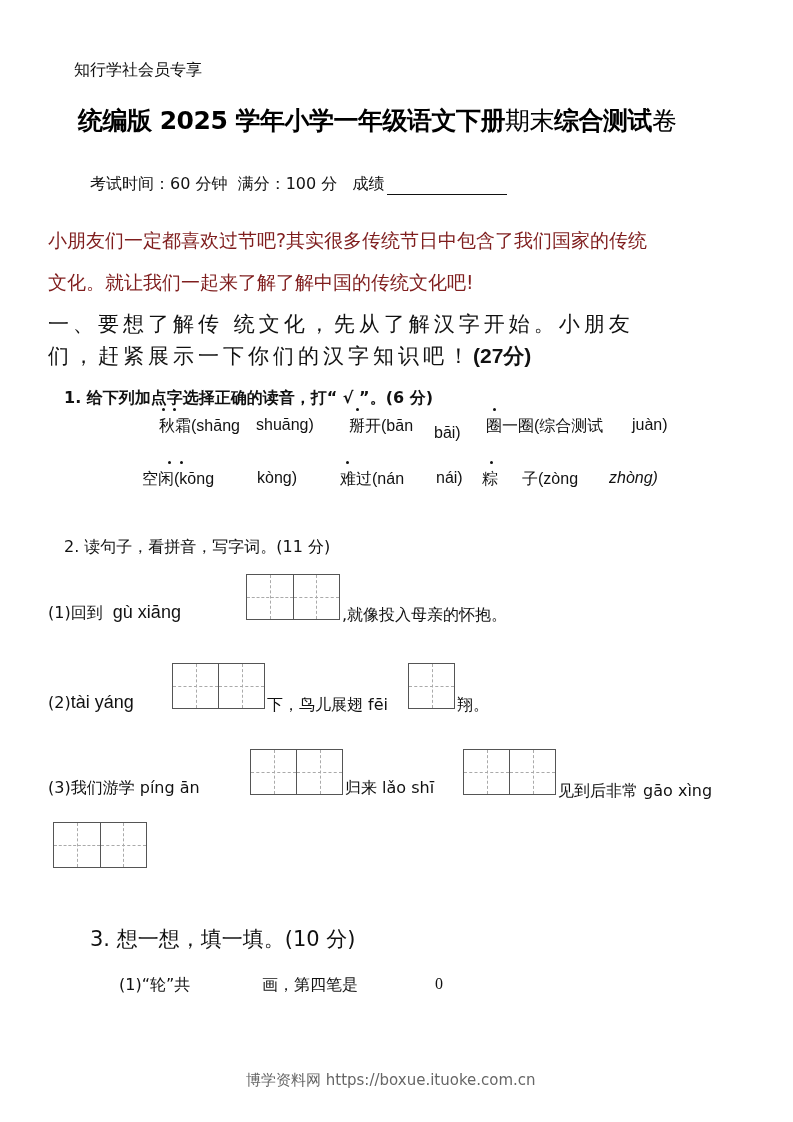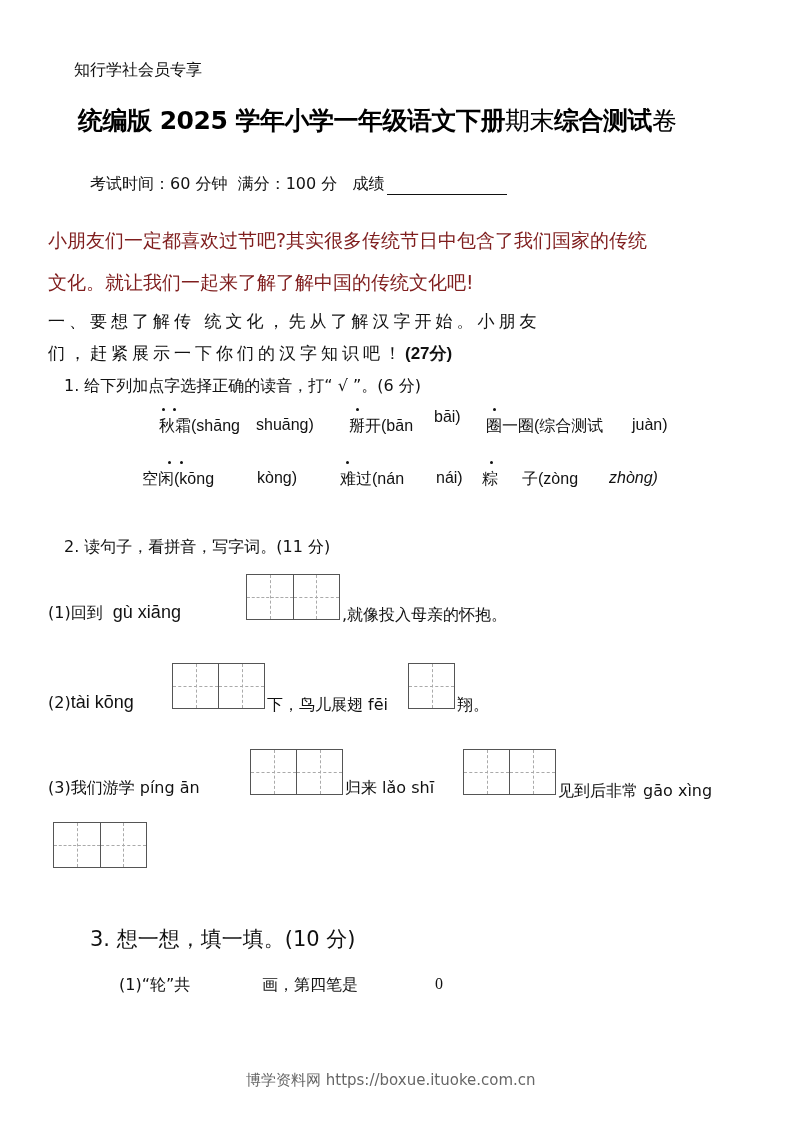--- a/index.html
+++ b/index.html
@@ -8,21 +8,21 @@
     font-family: "DejaVu Sans", "Liberation Sans", sans-serif;
     color: #111;
   }
   .abs { position: absolute; white-space: nowrap; }
   .header-note { left: 74px; top: 60px; font-size: 16px; color: #111; }
   .title { left: 78px; top: 104px; font-size: 25px; font-weight: bold; letter-spacing: -0.5px; color: #000; }
   .title .light { font-weight: normal; text-align: center; }
   .meta { left: 90px; top: 174px; font-size: 16px; color: #111; }
   .meta .blank { display: inline-block; width: 120px; border-bottom: 1px solid #111; height: 16px; vertical-align: bottom; margin-left: 2px; }
   .intro { left: 48px; font-size: 19px; color: #7f1d1d; }
-  .sec1 { left: 48px; font-size: 17px; letter-spacing: 4px; color: #111; text-align: right; }
+  .sec1 { left: 48px; font-size: 21px; letter-spacing: 4px; color: #111; text-align: right; }
   .sec1 .score { font-weight: bold; letter-spacing: 0; font-family: "Liberation Sans", sans-serif; }
   .q { font-size: 16px; color: #111; }
   .pinyin-row { font-size: 16px; font-family: "Liberation Sans", "DejaVu Sans", sans-serif; color: #111; }
   .dot { position: absolute; width: 3px; height: 3px; border-radius: 50%; background: #111; }
   .grid {
     position: absolute; border: 1px solid #555; box-sizing: border-box;
     display: flex;
   }
   .cell {
     position: relative; flex: 1; height: 100%;
@@ -56,28 +56,28 @@
 </div>
 
 <div class="abs intro" style="top:228px;">小朋友们一定都喜欢过节吧?其实很多传统节日中包含了我们国家的传统</div>
 <div class="abs intro" style="top:270px;">文化。就让我们一起来了解了解中国的传统文化吧!</div>
 
 <div class="abs sec1" style="top:310px;">一、要想了解传 统文化，先从了解汉字开始。小朋友</div>
 <div class="abs sec1" style="top:342px;">
   <span>们，赶紧展示一下你们的汉字知识吧！</span><span class="score">(27分)</span>
 </div>
 
-<div class="abs q" style="left:64px; top:376px;">1. 给下列加点字选择正确的读音，打“ √ ”。(6 分)</div>
+<div class="abs q" style="left:64px; top:388px;font-weight:bold;">1. 给下列加点字选择正确的读音，打“ √ ”。(6 分)</div>
 
 <div class="abs pinyin-row" style="left:135px; top:416px;margin-left:24px;">
   <span>秋霜(shāng</span>
 </div>
 <div class="abs pinyin-row" style="left:256px; top:416px;">shuāng)</div>
 <div class="abs pinyin-row" style="left:349px; top:416px;">掰开(bān</div>
-<div class="abs pinyin-row" style="left:434px; top:408px;">bāi)</div>
+<div class="abs pinyin-row" style="left:434px; top:424px;">bāi)</div>
 <div class="abs pinyin-row" style="left:486px; top:416px;">圈一圈(综合测试</div>
 <div class="abs pinyin-row" style="left:632px; top:416px;">juàn)</div>
 <span class="dot" style="left:162px; top:408px;"></span>
 <span class="dot" style="left:173px; top:408px;"></span>
 <span class="dot" style="left:356px; top:408px;"></span>
 <span class="dot" style="left:493px; top:408px;"></span>
 
 <div class="abs pinyin-row" style="left:142px; top:469px;">空闲(kōng</div>
 <div class="abs pinyin-row" style="left:257px; top:469px;">kòng)</div>
 <div class="abs pinyin-row" style="left:340px; top:469px;">难过(nán</div>
@@ -95,21 +95,21 @@
 <div class="abs sent" style="left:48px; top:602px;">
   <span class="big">(1)回到</span>&nbsp;&nbsp;<span class="py">gù  xiāng</span>
 </div>
 <div class="grid" style="left:246px; top:574px; width:94px; height:46px;">
     <div class="cell"></div>
     <div class="cell"></div>
   </div>
 <div class="abs sent" style="left:342px; top:605px;">,就像投入母亲的怀抱。</div>
 
 <div class="abs sent" style="left:48px; top:692px;">
-  <span class="big">(2)</span><span class="py">tài   kōng</span>
+  <span class="big">(2)</span><span class="py">tài   yáng</span>
 </div>
 <div class="grid" style="left:172px; top:663px; width:93px; height:46px;">
     <div class="cell"></div>
     <div class="cell"></div>
   </div>
 <div class="abs sent" style="left:267px; top:695px;">下，鸟儿展翅 fēi</div>
 <div class="grid" style="left:408px; top:663px; width:47px; height:46px;">
     <div class="cell"></div>
   </div>
 <div class="abs sent" style="left:457px; top:695px;">翔。</div>

